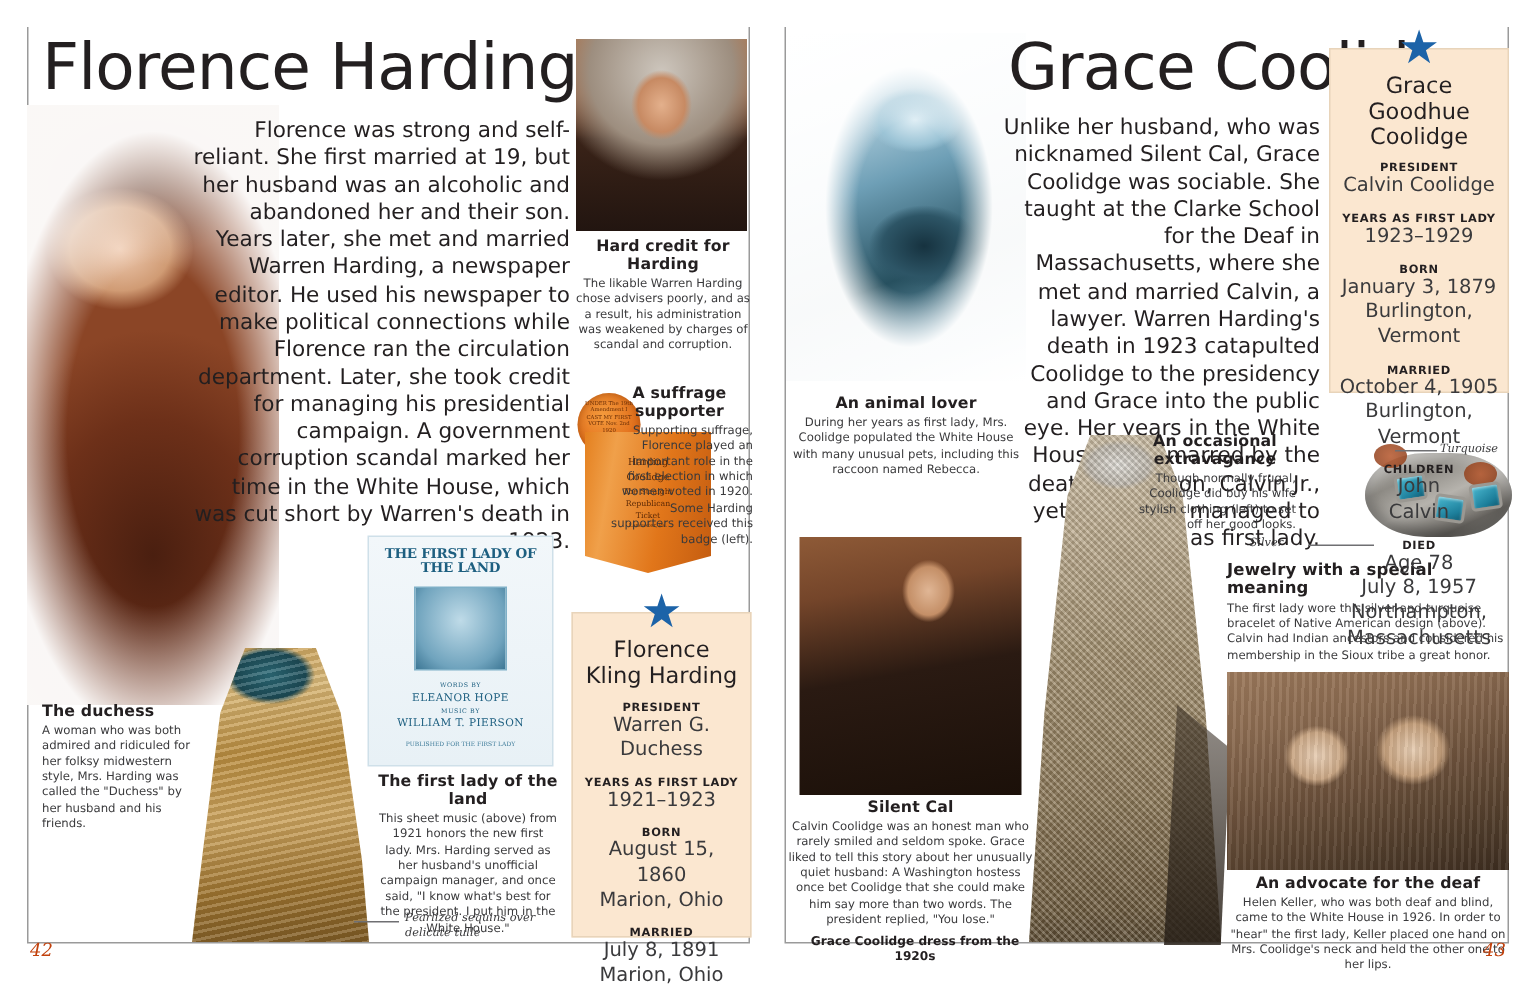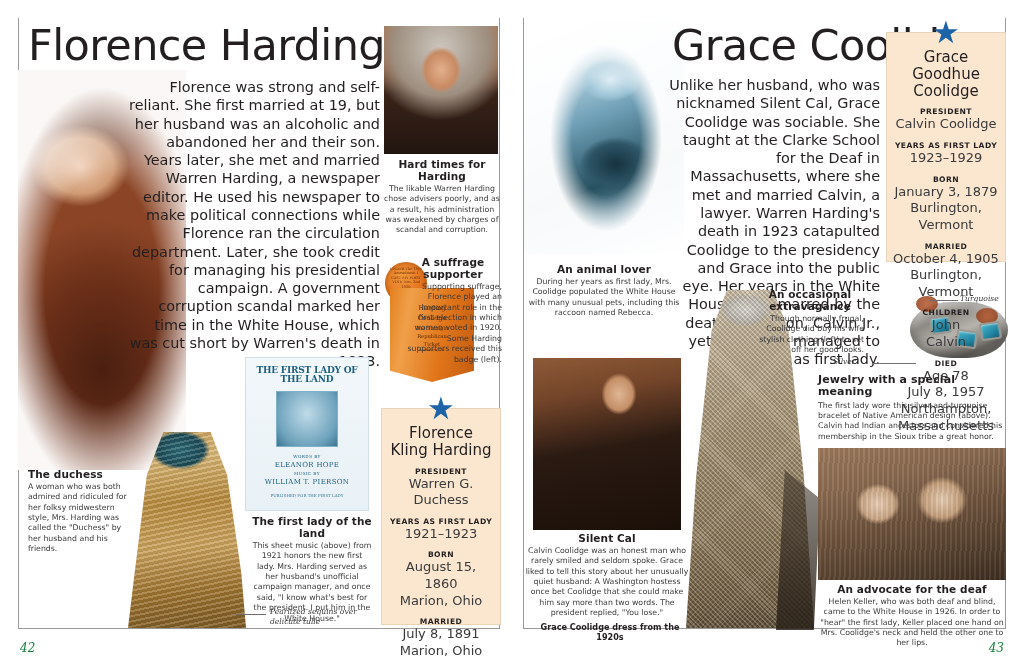--- a/index.html
+++ b/index.html
@@ -9,22 +9,22 @@
 
   
   .page-rule{position:absolute;background:#9a9a9a;}
   .rule-left-v{left:18px;top:18px;width:1px;height:610px;}
   .rule-left-b{left:18px;top:628px;width:482px;height:1px;}
   .rule-right-v{left:1005px;top:18px;width:1px;height:610px;}
   .rule-right-b{left:523px;top:628px;width:483px;height:1px;}
   .rule-mid-l{left:499px;top:18px;width:1px;height:610px;}
   .rule-mid-r{left:523px;top:18px;width:1px;height:610px;}
 
-  .folio{position:absolute;bottom:9px;font-family:"DejaVu Serif","Liberation Serif",serif;
-         font-style:italic;font-size:12px;color:#15803d;}
+  .folio{position:absolute;bottom:24px;font-family:"DejaVu Serif","Liberation Serif",serif;
+         font-style:italic;font-size:12px;color:#c2410c;}
   .folio-left{left:20px;}
   .folio-right{right:20px;}
 
   h1.title{position:absolute;margin:0;font-weight:400;font-size:43px;
            letter-spacing:-0.6px;color:#231f20;line-height:1;}
 
   .intro{position:absolute;font-size:14.4px;line-height:1.27;text-align:right;color:#231f20;}
 
   
   .cap{position:absolute;text-align:center;}
@@ -172,21 +172,21 @@
 
   <div class="img harding-photo">
     <div class="fade"></div>
   </div>
 
   <div class="intro" style="left:128px;top:78px;width:252px;">Florence was strong and self-reliant. She first married at 19, but her husband was an alcoholic and abandoned her and their son. Years later, she met and married Warren Harding, a newspaper editor. He used his newspaper to make political connections while Florence ran the circulation department. Later, she took credit for managing his presidential campaign. A government corruption scandal marked her time in the White House, which was cut short by Warren's death in 1923.</div>
 
   <div class="img warren-photo"></div>
 
   <div class="cap" style="left:382px;top:158px;width:120px;">
-    <h3>Hard times for Harding</h3>
+    <h3>Hard credit for Harding</h3>
     <p>The likable Warren Harding chose advisers poorly, and as a result, his administration was weakened by charges of scandal and corruption.</p>
   </div>
 
   <div class="ribbon">
     <div class="rosette">
       <div class="rtxt">UNDER The 19th Amendment I CAST MY FIRST VOTE Nov. 2nd 1920</div>
     </div>
     <div class="strip">
       <div class="stxt">
         <div>Harding</div>

